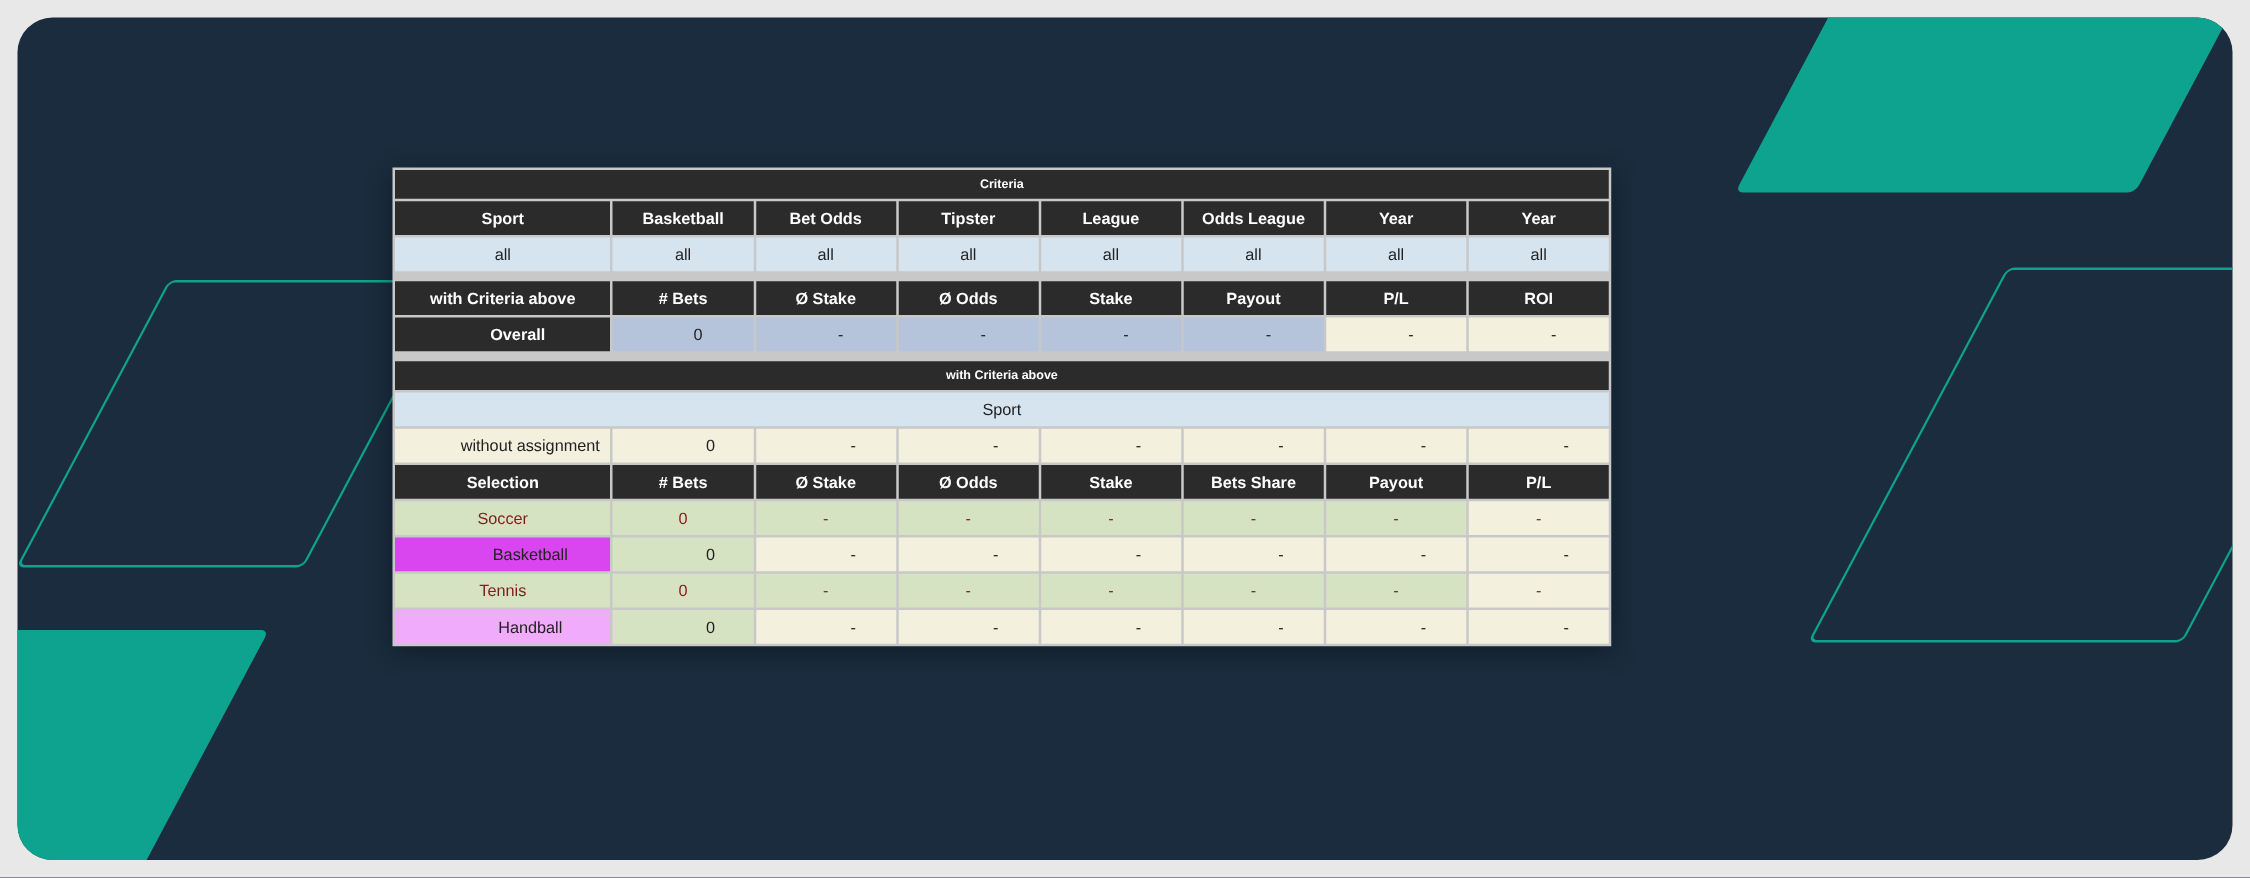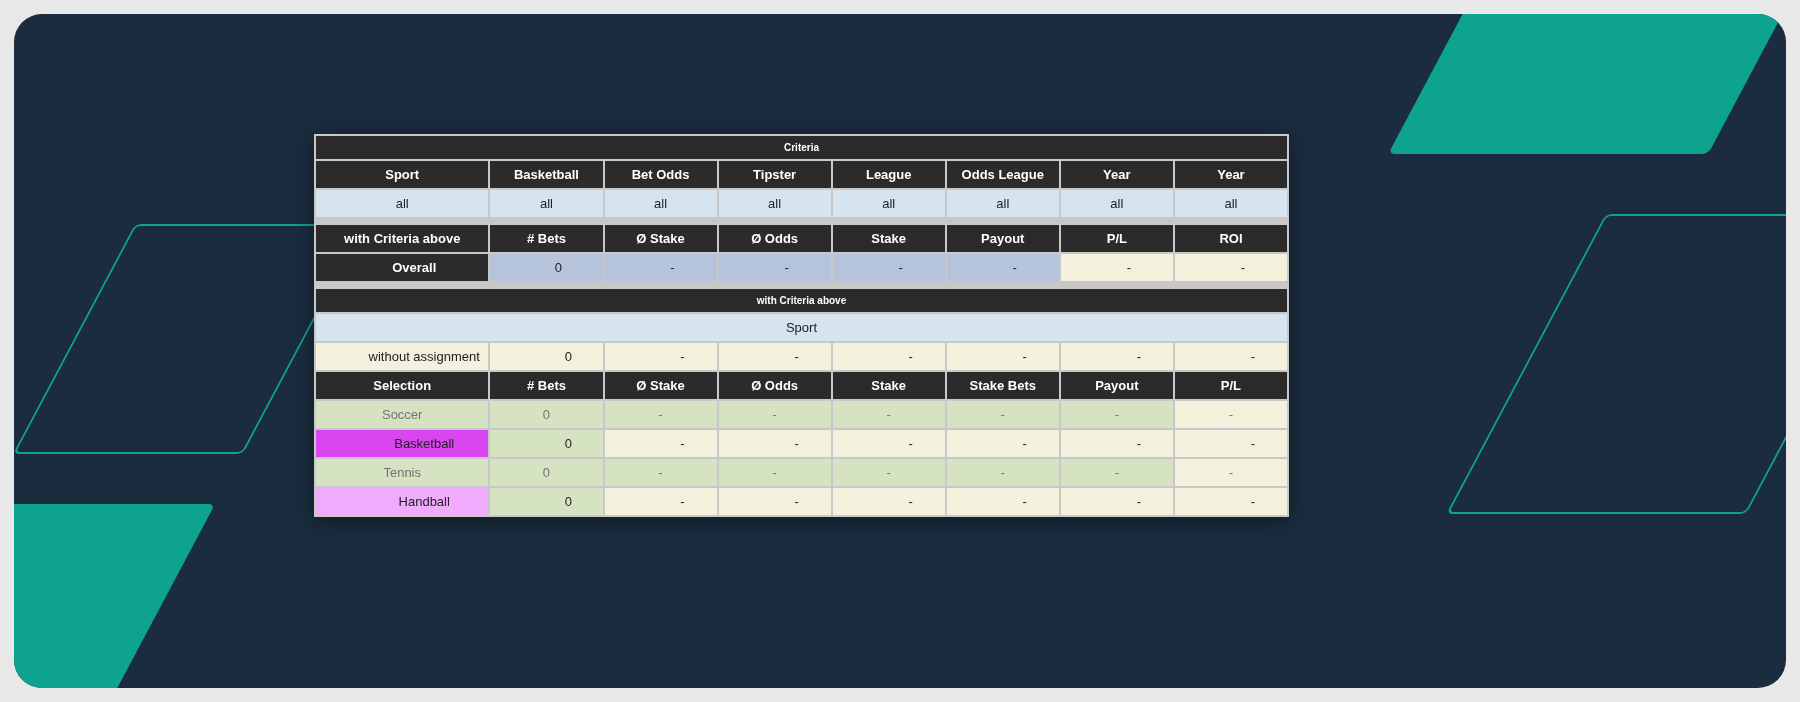--- a/index.html
+++ b/index.html
@@ -101,21 +101,21 @@
     color: #222;
     padding-left: 28px;
   }
   .row-cream td {
     background: #f3f0dd;
     color: #222;
     padding-left: 48px;
   }
   .row-green td {
     background: #d6e3c3;
-    color: #737373;
+    color: #7f1d1d;
     margin-top: 44px;
   }
   .label-dark {
     background: #2b2b2b !important;
     color: #fff !important;
     font-weight: bold;
   }
   .row-sport-header td {
     background: #d6e4ef;
     color: #222;
@@ -226,21 +226,21 @@
         <td>-</td>
         <td>-</td>
       </tr>
 
       <tr>
         <td class="hdr-dark">Selection</td>
         <td class="hdr-dark"># Bets</td>
         <td class="hdr-dark">Ø Stake</td>
         <td class="hdr-dark">Ø Odds</td>
         <td class="hdr-dark">Stake</td>
-        <td class="hdr-dark">Stake Bets</td>
+        <td class="hdr-dark">Bets Share</td>
         <td class="hdr-dark">Payout</td>
         <td class="hdr-dark">P/L</td>
       </tr>
 
       <tr class="row-green">
         <td>Soccer</td>
         <td>0</td>
         <td>-</td>
         <td>-</td>
         <td>-</td>

